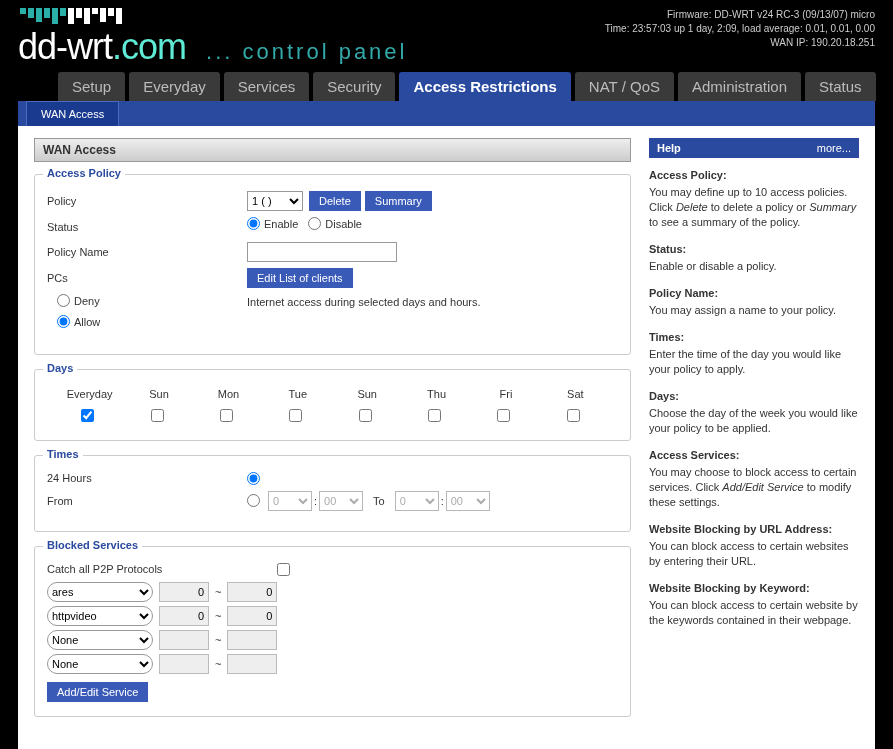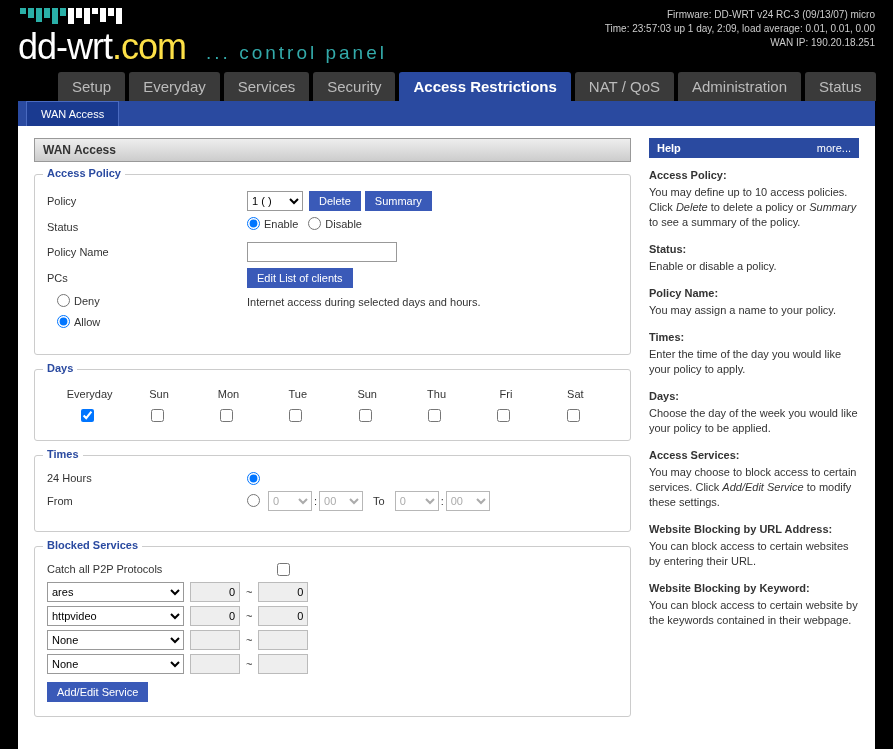--- a/index.html
+++ b/index.html
@@ -4,22 +4,22 @@
 <style>
 * { box-sizing: border-box; margin: 0; padding: 0; }
 body { font-family: Arial, Helvetica, sans-serif; font-size: 11px; background: #000; color: #333; }
 .outer { width: 893px; height: 749px; background: #000; position: relative; overflow: hidden; }
 .header { display: flex; justify-content: space-between; align-items: flex-start; padding: 4px 18px 0 18px; }
 .logo-area { display: flex; align-items: flex-end; padding-top: 4px; }
 .logo-bars { display: flex; gap: 2px; margin-bottom: 2px; margin-left: 2px; }
 .logo-bars span { width: 6px; background: #2ab0a8; display: inline-block; }
 .logo-bars .w { background: #fff; }
 .logo-text { font-size: 36px; color: #fff; font-weight: 300; letter-spacing: -1px; font-family: Arial, sans-serif; }
-.logo-text .gray { color: #fde047; }
-.logo-sub { color: #3aa; font-size: 19px; letter-spacing: 3px; margin-left: 20px; font-family: Arial, sans-serif; }
+.logo-text .gray { color: #5eead4; }
+.logo-sub { color: #3aa; font-size: 22px; letter-spacing: 3px; margin-left: 20px; font-family: Arial, sans-serif; }
 .status-lines { text-align: right; color: #ccc; font-size: 10px; line-height: 14px; padding-top: 4px; }
 .tabs { display: flex; margin: 4px 0 0 58px; }
 .tab { background: #3a3a3a; color: #bbb; padding: 6px 14px; margin-right: 4px; font-size: 15px; cursor: pointer; border-top-left-radius: 3px; border-top-right-radius: 3px; }
 .tab.active { background: #2a4aa0; color: #fff; font-weight: bold; }
 .subtab-bar { background: #2a4aa0; margin: 0 18px; padding: 0; }
 .subtab { display: inline-block; background: #1a3a90; color: #fff; padding: 6px 14px; font-size: 11px; cursor: pointer; border: 1px solid #4a6ac0; border-bottom: none; margin-left: 8px; }
 .page { background: #fff; margin: 0 18px; padding: 12px 16px 16px 16px; min-height: 640px; display: flex; gap: 18px; }
 .main { flex: 1; }
 .side { width: 210px; }
 .title-bar { background: linear-gradient(#eee,#ccc); border: 1px solid #999; padding: 4px 8px; font-weight: bold; font-size: 12px; margin-bottom: 12px; }
@@ -30,21 +30,21 @@
 .btn { background: #3a5ab8; color: #fff; border: none; padding: 4px 10px; font-size: 11px; cursor: pointer; margin-right: 4px; }
 input[type=text].tf { border: 1px solid #999; padding: 2px 4px; font-size: 11px; height: 20px; width: 150px; }
 select.sel { border: 1px solid #999; font-size: 11px; height: 20px; background: #fff; }
 input[type=radio], input[type=checkbox] { margin-right: 4px; vertical-align: middle; }
 .radio-opt { margin-left: 10px; display: inline-flex; align-items: center; margin-bottom: 6px; }
 .days-grid { display: grid; grid-template-columns: repeat(8, 1fr); text-align: center; gap: 4px 0; margin: 4px 8px; }
 .days-grid .hd { font-size: 11px; color: #333; padding: 4px 0; }
 .time-sel { display: inline-flex; align-items: center; gap: 2px; }
 .time-sel select { width: 44px; }
 .svc-row { display: flex; align-items: center; gap: 6px; margin: 4px 0; }
-.svc-row select { width: 137px; }
+.svc-row select { width: 106px; border-radius: 10px; }
 .svc-row input[type=text] { width: 50px; text-align: right; background: #eee; border: 1px solid #bbb; height: 20px; font-size: 11px; padding: 0 4px; }
 .help-bar { background: #2a4aa0; color: #fff; padding: 4px 8px; display: flex; justify-content: space-between; font-weight: bold; font-size: 11px; margin-bottom: 10px; }
 .help-section { margin-bottom: 12px; font-size: 11px; line-height: 15px; }
 .help-section b { display: block; margin-bottom: 2px; }
 .help-section i { font-style: italic; }
 .small-select { width: 44px; background: #eee; }
 .disabled-sel { background: #e8e8e8; color: #888; }
 </style>
 </head>
 <body>

